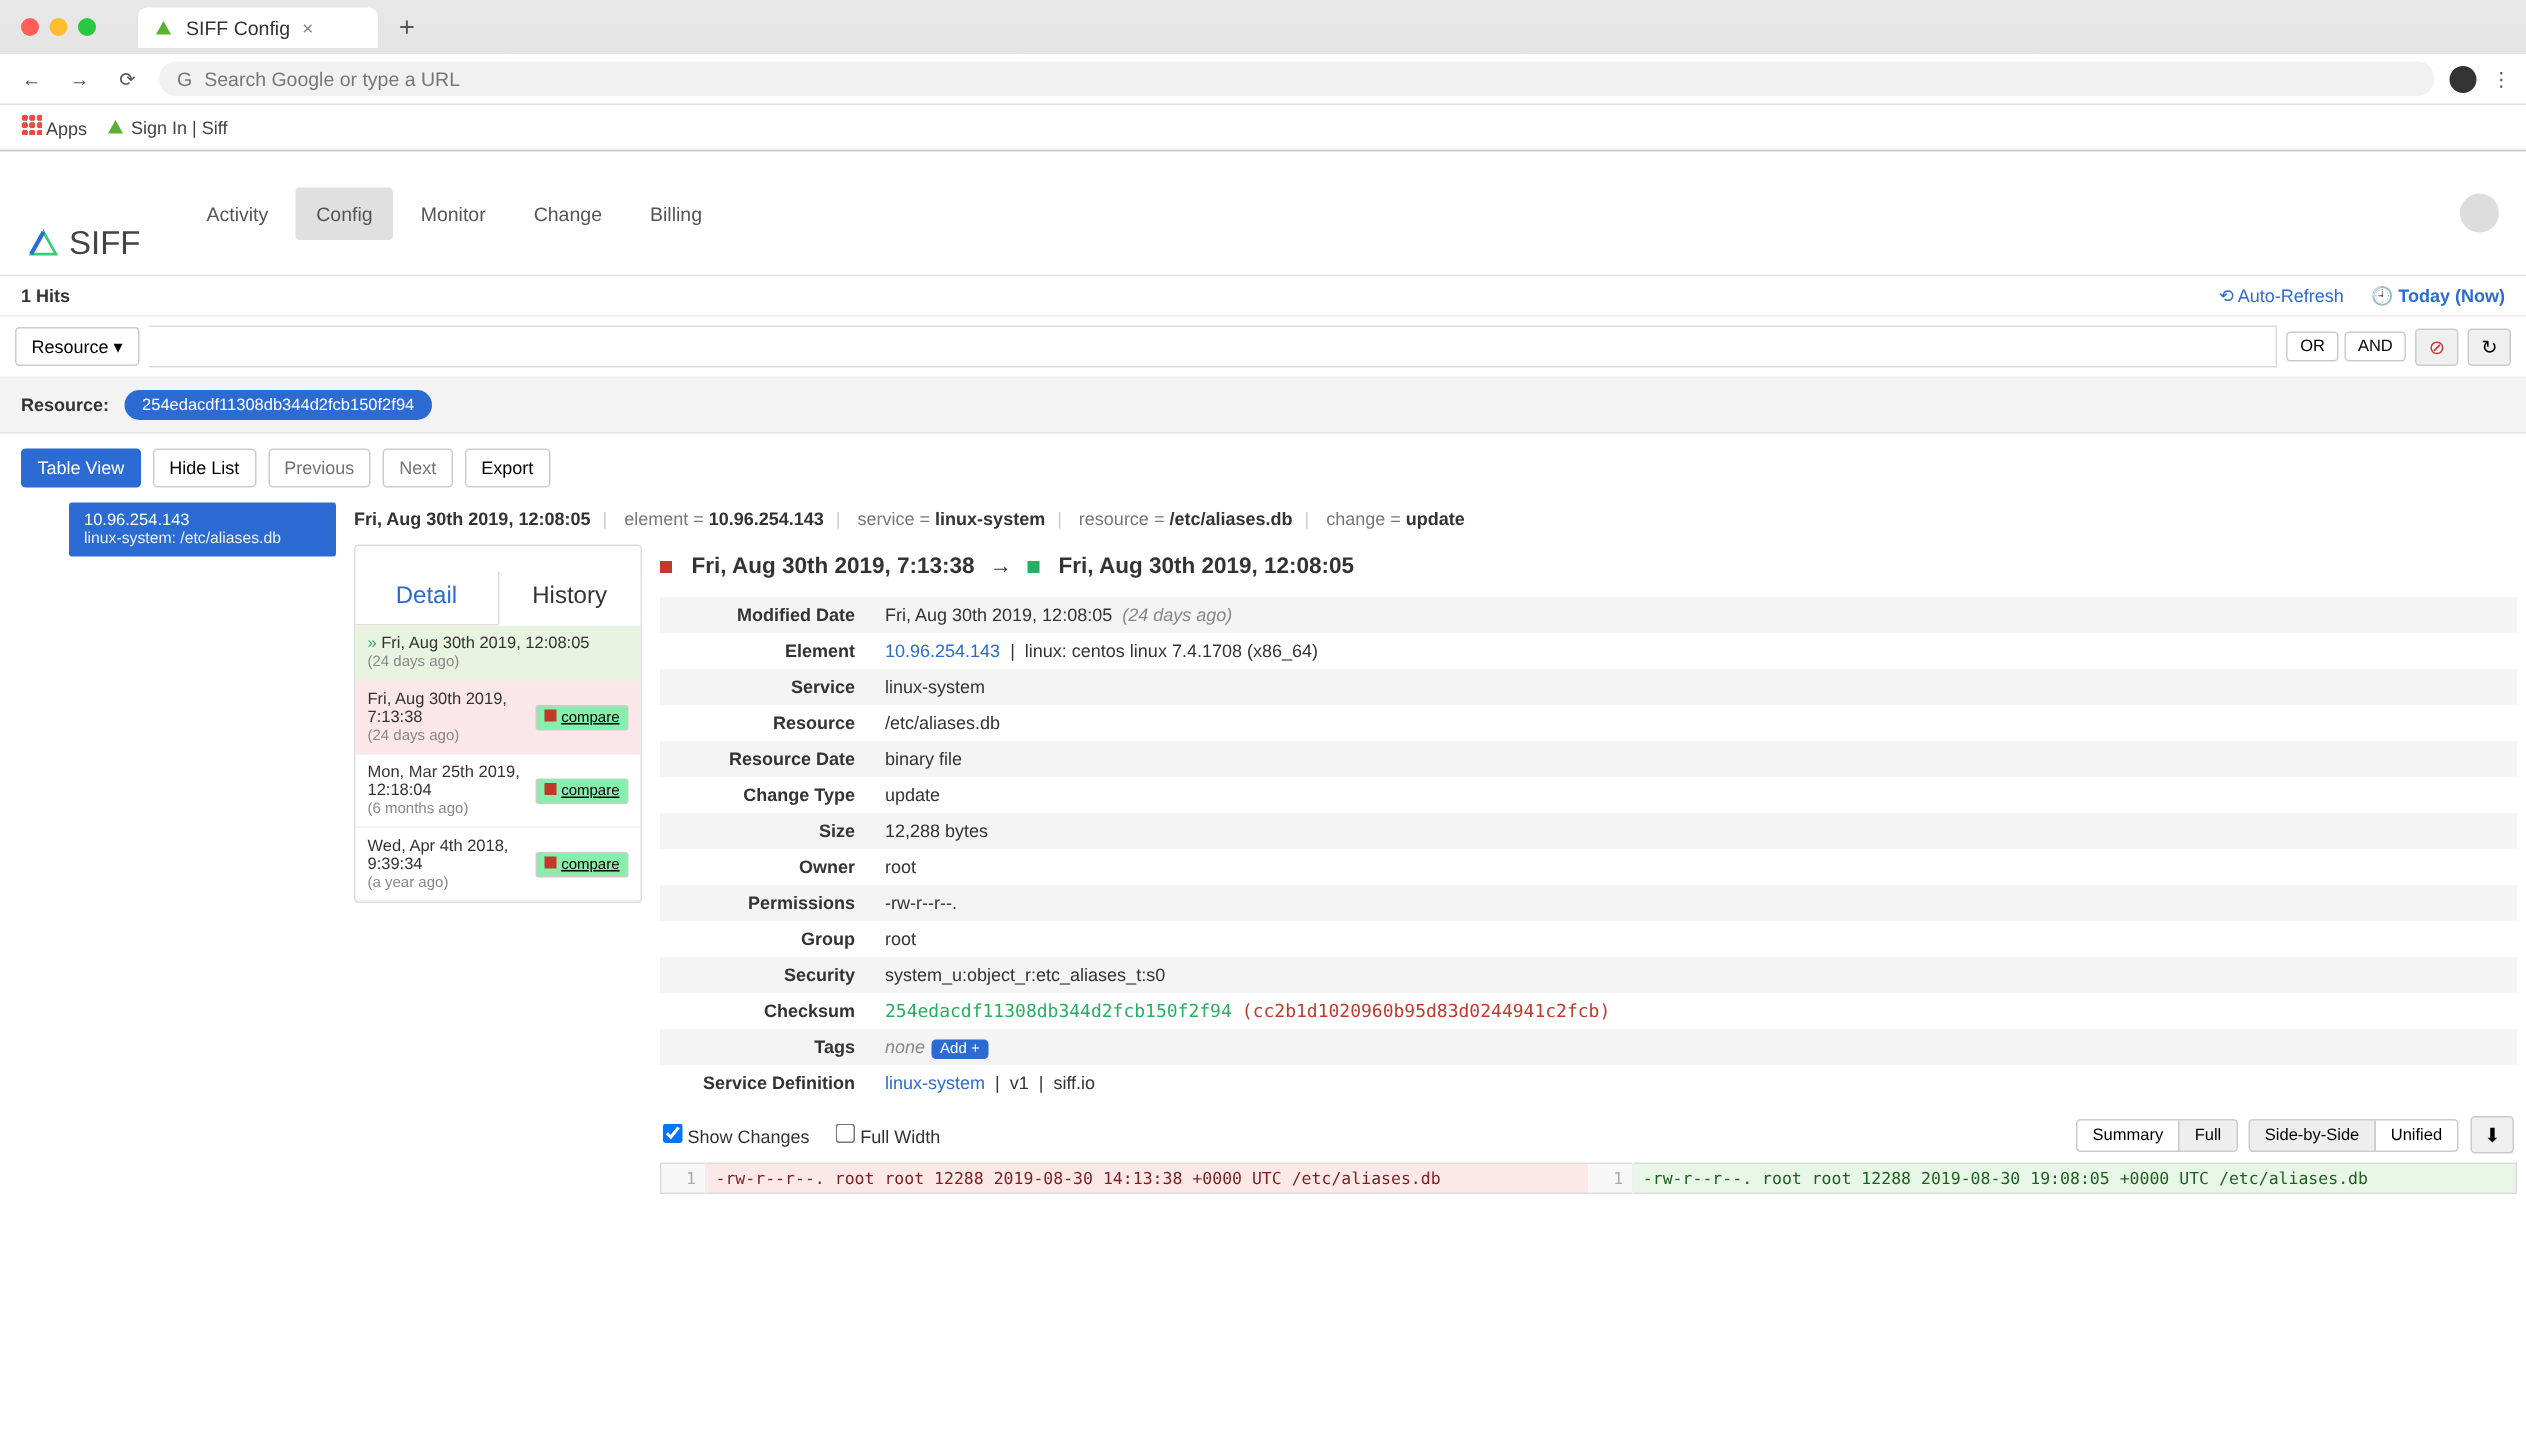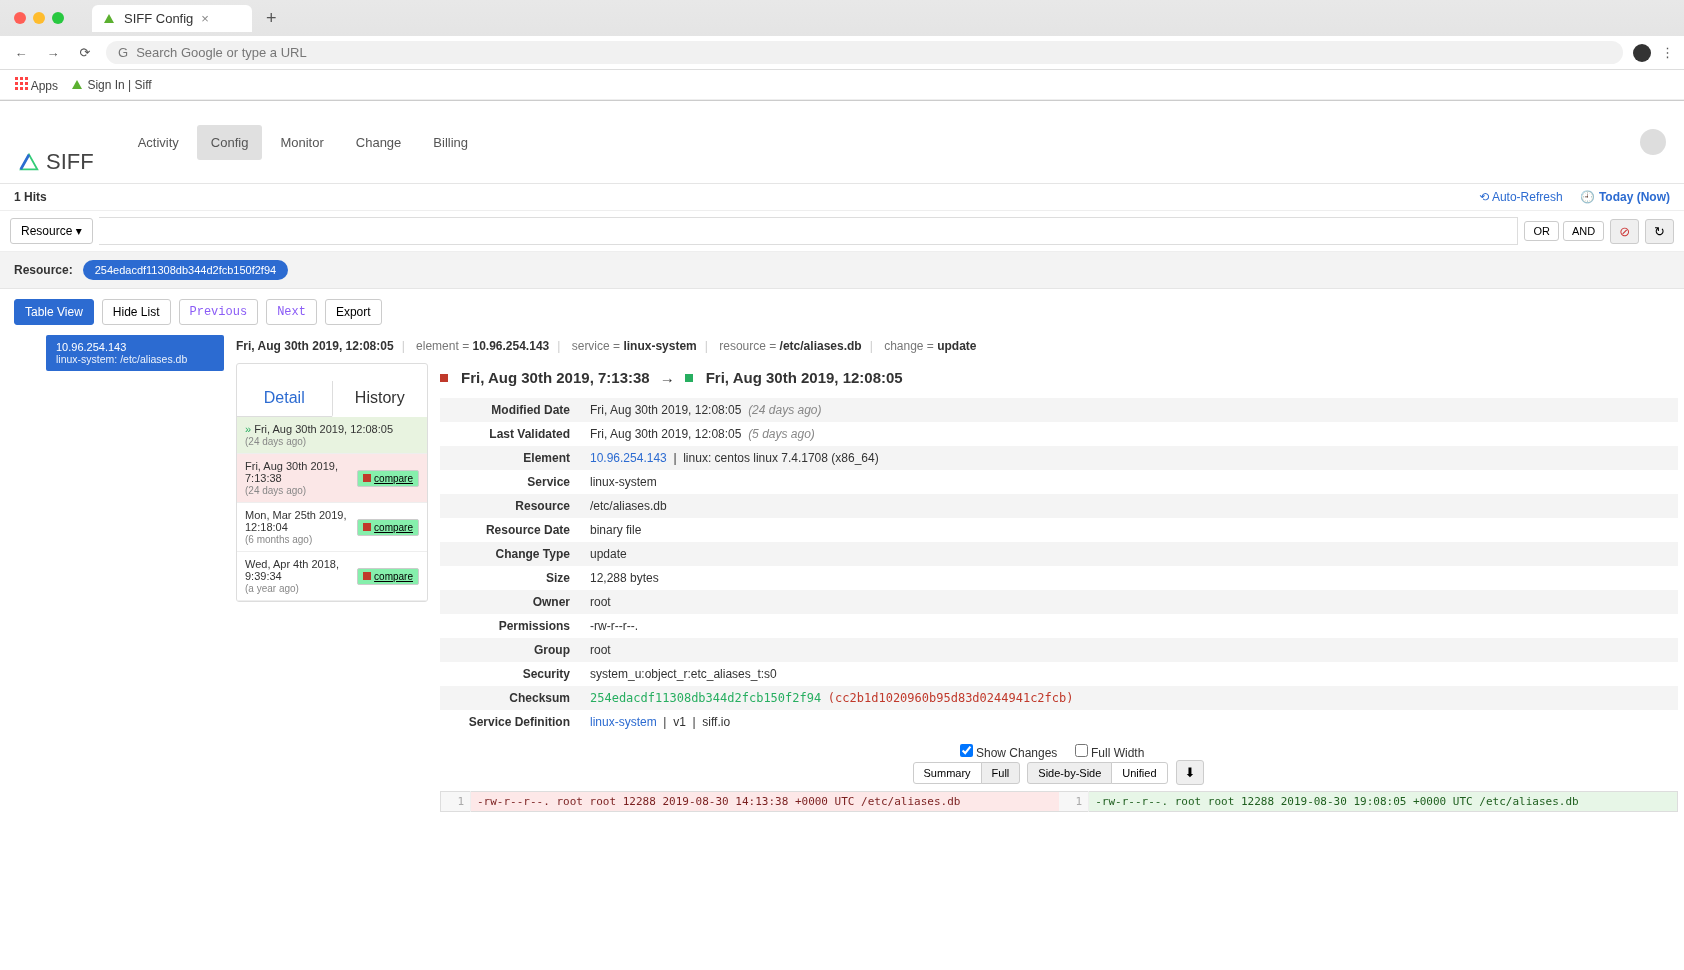--- a/index.html
+++ b/index.html
@@ -45,21 +45,21 @@
 .query-input{flex:1;height:28px;border:1px solid #ddd;border-left:none;}
 .op-group{display:flex;gap:4px;}
 .icon-btn{border:1px solid #ccc;padding:4px 8px;border-radius:3px;font-size:13px;}
 .icon-red{color:#c33;}
 
 .filter-bar{display:flex;align-items:center;gap:10px;padding:8px 14px;background:#f3f3f3;border-bottom:1px solid #e5e5e5;font-size:12px;}
 .pill{background:#2c6bd1;color:#fff;padding:4px 12px;border-radius:12px;font-size:11px;}
 
 .toolbar{display:flex;gap:8px;padding:10px 14px;}
 .btn.primary{background:#2c6bd1;color:#fff;border-color:#2c6bd1;}
-.btn.disabled{color:#8b5cf6;font-family:Liberation Mono, monospace;}
+.btn.disabled{color:#737373;}
 
 .workspace{display:flex;gap:0;align-items:flex-start;padding-left:40px;}
 .left-col{width:190px;padding:0 6px;}
 .res-card{background:#2c6bd1;color:#fff;padding:6px 10px;font-size:11px;border-radius:2px;}
 .res-card .line2{opacity:.9;font-size:10.5px;}
 
 .main-col{flex:1;padding:0 6px 20px 6px;}
 .breadcrumb{font-size:12px;color:#777;padding:4px 0 10px;}
 .breadcrumb b{color:#333;font-weight:600;} .breadcrumb .sep{margin:0 8px;color:#ccc;}
 .breadcrumb .val{color:#333;font-weight:600;}
@@ -83,21 +83,21 @@
 .dtable{width:100%;border-collapse:collapse;font-size:12px;}
 .dtable tr:nth-child(odd){background:#f4f4f4;}
 .dtable td{padding:5px 10px;vertical-align:top;}
 .dtable td.lbl{width:140px;text-align:right;font-weight:600;color:#333;}
 .muted{color:#888;font-style:italic;}
 .link{color:#2c6bd1;}
 .chk-new{color:#27ae60;font-family:monospace;}
 .chk-old{color:#c0392b;font-family:monospace;}
 .tag-add{background:#2c6bd1;color:#fff;font-size:10px;padding:1px 6px;border-radius:3px;margin-left:4px;}
 
-.diff-ctrl{display:flex;align-items:center;justify-content:space-between;padding:10px 2px 6px;font-size:12px;flex-direction:column;}
+.diff-ctrl{display:flex;align-items:center;justify-content:space-between;padding:10px 2px 6px;font-size:12px;}
 .diff-ctrl label{margin-right:14px;}
 .btn-group{display:flex;}
 .btn-group .bg{border:1px solid #ccc;padding:4px 10px;font-size:11px;background:#fff;margin-left:-1px;}
 .btn-group .bg.active{background:#eee;}
 .btn-group .bg:first-child{border-radius:3px 0 0 3px;} .btn-group .bg:last-child{border-radius:0 3px 3px 0;}
 
 .diff-table{width:100%;border-collapse:collapse;font-family:Menlo,Consolas,monospace;font-size:11px;border:1px solid #ddd;}
 .diff-table td{padding:3px 6px;}
 .diff-table .ln{width:30px;text-align:right;color:#aaa;background:#f7f7f7;border-right:1px solid #eee;}
 .diff-table .del{background:#fde8e8;color:#7a1f1f;}
@@ -237,24 +237,20 @@
           <span>Fri, Aug 30th 2019, 12:08:05</span>
         </div>
 
         <table class="dtable">
           <tbody>
               <tr>
                 <td class="lbl">Modified Date</td>
                 <td><span>Fri, Aug 30th 2019, 12:08:05</span>&nbsp;&nbsp;<span class="muted">(24 days ago)</span></td>
               </tr>
           <tr>
-                <td class="lbl">Last Validated</td>
-                <td><span>Fri, Aug 30th 2019, 12:08:05</span>&nbsp;&nbsp;<span class="muted">(5 days ago)</span></td>
-              </tr>
-          <tr>
                 <td class="lbl">Element</td>
                 <td><a class="link">10.96.254.143</a>&nbsp;&nbsp;|&nbsp;&nbsp;<span>linux: centos linux 7.4.1708 (x86_64)</span></td>
               </tr>
           <tr>
                 <td class="lbl">Service</td>
                 <td>linux-system</td>
               </tr>
           <tr>
                 <td class="lbl">Resource</td>
                 <td>/etc/aliases.db</td>
@@ -283,20 +279,24 @@
                 <td class="lbl">Group</td>
                 <td>root</td>
               </tr>
           <tr>
                 <td class="lbl">Security</td>
                 <td>system_u:object_r:etc_aliases_t:s0</td>
               </tr>
           <tr>
                 <td class="lbl">Checksum</td>
                 <td><span class="chk-new">254edacdf11308db344d2fcb150f2f94</span>&nbsp;&nbsp;<span class="chk-old">(cc2b1d1020960b95d83d0244941c2fcb)</span></td>
+              </tr>
+          <tr>
+                <td class="lbl">Tags</td>
+                <td><span class="muted">none</span><span class="tag-add">Add +</span></td>
               </tr>
           <tr>
                 <td class="lbl">Service Definition</td>
                 <td><a class="link">linux-system</a>&nbsp;&nbsp;|&nbsp;&nbsp;<span>v1</span>&nbsp;&nbsp;|&nbsp;&nbsp;<span>siff.io</span></td>
               </tr>
         </tbody>
           </table>
 
         <div class="diff-ctrl">
           <div>

